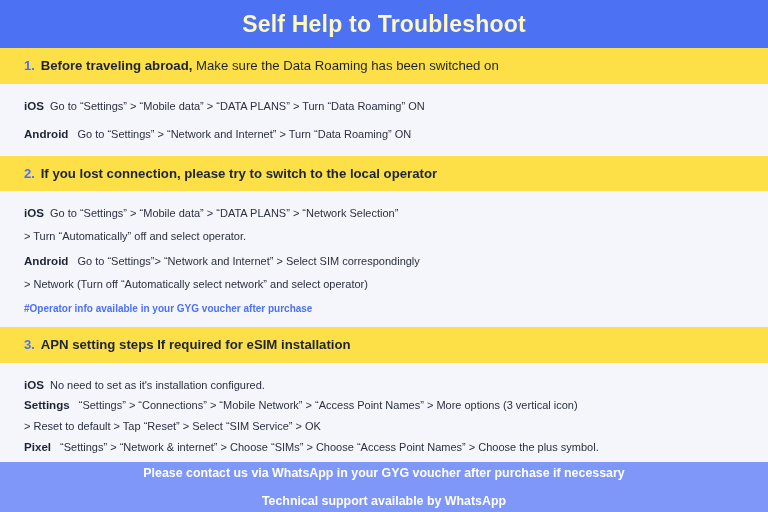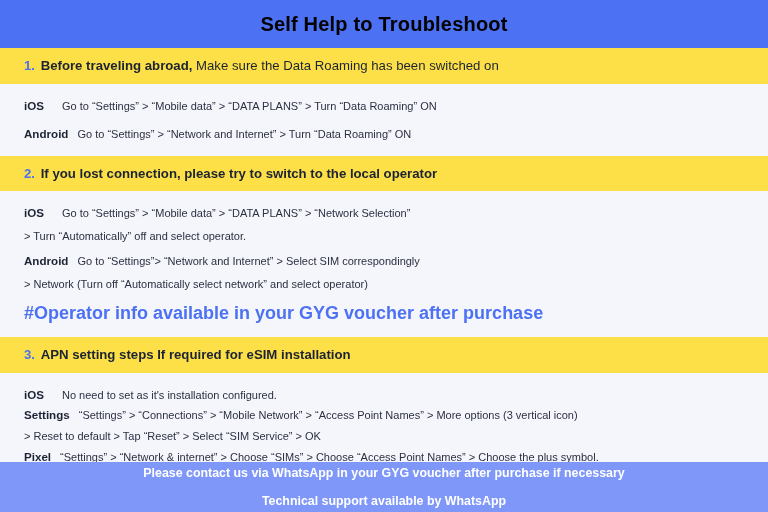--- a/index.html
+++ b/index.html
@@ -25,22 +25,22 @@
   
   .header-bar {
     background: #4c71f2;
     height: 48px;
     min-height: 48px;
     display: flex;
     align-items: center;
     justify-content: center;
   }
   .header-title {
-    color: #000000;
-    font-size: 20px;
+    color: #fef9c3;
+    font-size: 23px;
     font-weight: bold;
     letter-spacing: 0.2px;
     text-align: center;
   }
 
   
   .section-band {
     background: #fde047;
     padding: 9px 0 9px 0;
     display: flex;
@@ -87,33 +87,33 @@
     display: inline-block;
   }
   .os-text {
     font-weight: normal;
     color: #2b3040;
     font-size: 11px;
   }
   .note-line {
     color: #4c71f2;
     font-weight: bold;
-    font-size: 18px;
+    font-size: 10px;
     white-space: nowrap;
   }
 
   .sp-1 { height: 14px; }
   .sp-2 { height: 12px; }
   .sp-3 { height: 9px; }
   .sp-4 { height: 11px; }
   .sp-5 { height: 7px; }
   .sp-6 { height: 5px; }
   .sp-7 { height: 13px; }
 
-  .indent-gap-ios { margin-right: 18px; }
+  .indent-gap-ios { margin-right: 6px; }
   .indent-gap-and { margin-right: 9px; }
 
   
   .footer-bar {
     background: #7f97f8;
     position: absolute;
     left: 0;
     right: 0;
     bottom: 0;
     height: 50px;

